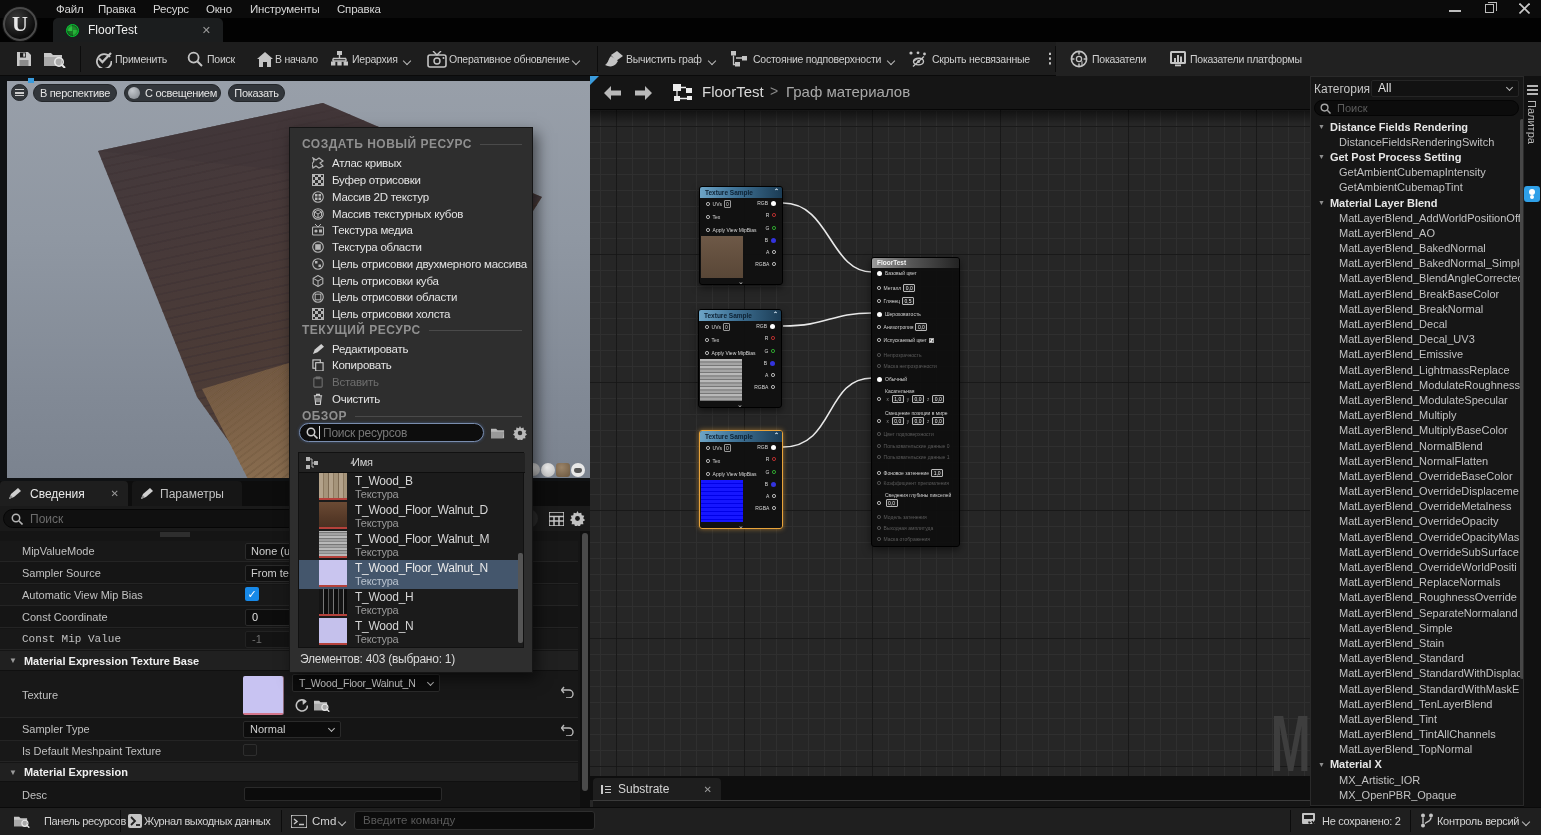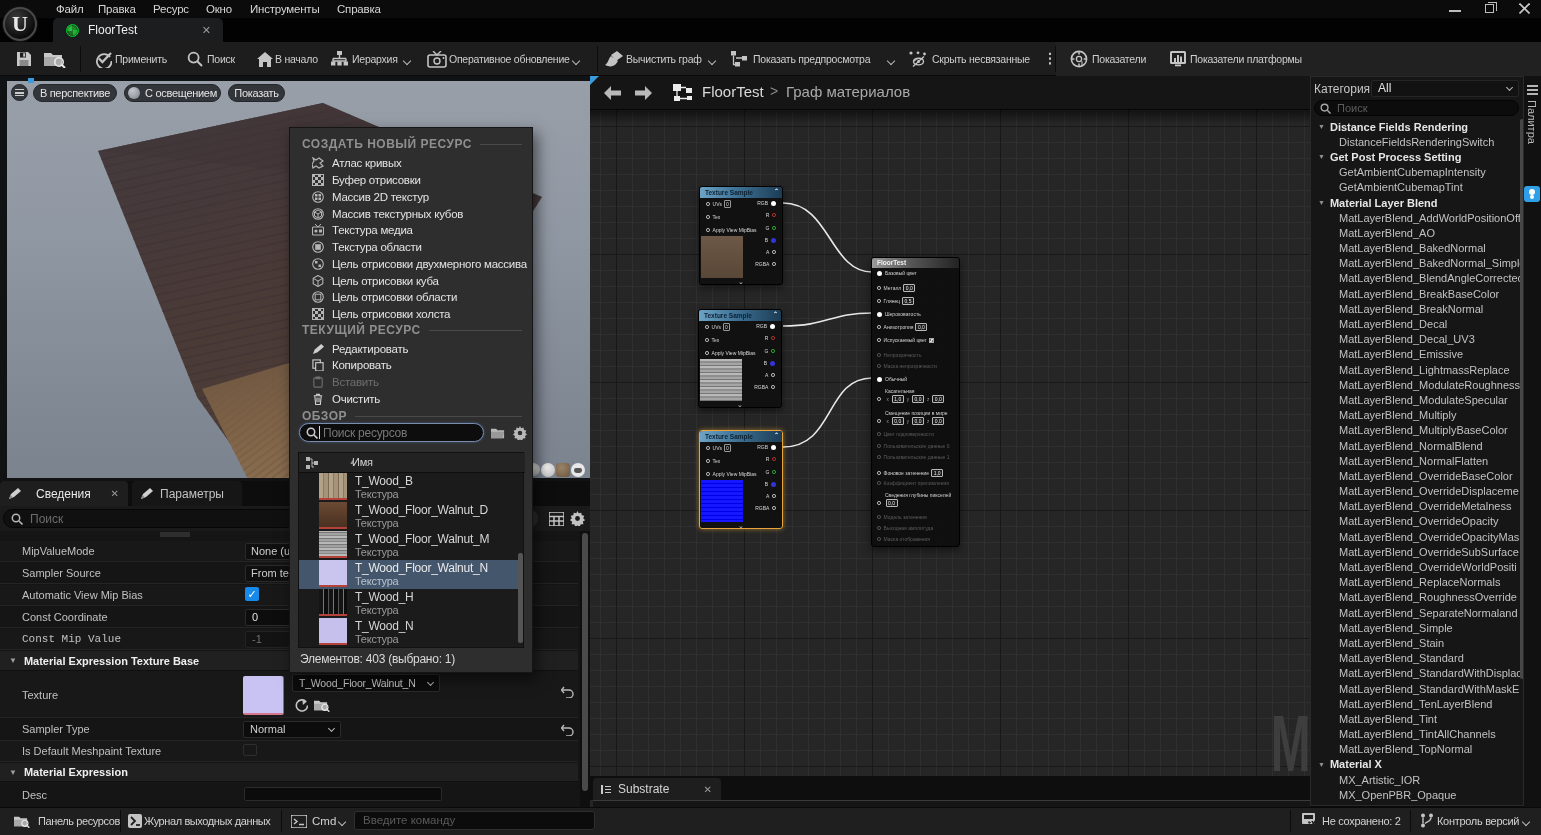--- a/index.html
+++ b/index.html
@@ -133,21 +133,21 @@
       </svg>
   <span class="abs tb" style="left:626px;top:53px;">Вычистить граф</span>
       <i class="chev abs" style="left:709px;top:58px;"></i>
 
   <svg class="abs" width="17" height="16" style="left:731px;top:51px;" viewBox="0 0 17 16">
         <rect x="0" y="0" width="5" height="4.5" fill="#c4c4c4"></rect>
         <rect x="11" y="5" width="5" height="4.5" fill="#c4c4c4"></rect>
         <rect x="4" y="11" width="5" height="4.5" fill="#c4c4c4"></rect>
         <path d="M2.5 4.5 v9 h3 M5 7 h8.5 v-2" fill="none" stroke="#c4c4c4" stroke-width="1.3"></path>
       </svg>
-  <span class="abs tb" style="left:753px;top:53px;">Показать предпросмотра</span>
+  <span class="abs tb" style="left:753px;top:53px;">Состояние подповерхности</span>
       <i class="chev abs" style="left:888px;top:58px;"></i>
 
   <svg class="abs" width="19" height="16" style="left:909px;top:51px;" viewBox="0 0 19 16">
         <circle cx="2" cy="2" r="1.6" fill="#c4c4c4"></circle>
         <circle cx="9" cy="1.8" r="1.4" fill="#c4c4c4"></circle>
         <circle cx="15.5" cy="3" r="1.4" fill="#c4c4c4"></circle>
         <path d="M5 10 q4-4 9-2" fill="none" stroke="#c4c4c4" stroke-width="1.2"></path>
         <ellipse cx="9.5" cy="10.5" rx="5" ry="3.4" fill="none" stroke="#c4c4c4" stroke-width="1.4"></ellipse>
         <circle cx="9.5" cy="10.5" r="1.5" fill="#c4c4c4"></circle>
         <line x1="4" y1="15.5" x2="15" y2="5.5" stroke="#c4c4c4" stroke-width="1.3"></line>
@@ -451,21 +451,21 @@
 </div>
 
 <div id="details" class="abs" style="left:0;top:481px;width:590px;height:327px;background:#151515;">
 
   <div class="abs" style="left:0;top:0;width:590px;height:25px;background:#0d0d0d;"></div>
   <div class="abs" style="left:0;top:0;width:128px;height:25px;background:#1e1e1e;border-radius:4px 4px 0 0;display:flex;align-items:center;">
     <svg width="13" height="13" style="margin-left:8px;" viewBox="0 0 13 13">
           <path d="M1 12 l2-5 7-6 3 3-7 6z" fill="#cfcfcf"></path>
           <path d="M1 12 l1.5-4 2.5 2.5z" fill="#8f8f8f"></path>
         </svg>
-    <span style="color:#e8e8e8;font-size:12px;margin-left:15px;">Сведения</span>
+    <span style="color:#e8e8e8;font-size:12px;margin-left:9px;">Сведения</span>
     <span style="color:#9a9a9a;font-size:10px;margin-left:auto;margin-right:9px;">✕</span>
   </div>
   <div class="abs" style="left:132px;top:0;width:110px;height:25px;background:#161616;border-radius:4px 4px 0 0;display:flex;align-items:center;">
     <svg width="13" height="13" style="margin-left:8px;" viewBox="0 0 13 13">
           <path d="M1 12 l2-5 7-6 3 3-7 6z" fill="#cfcfcf"></path>
           <path d="M1 12 l1.5-4 2.5 2.5z" fill="#8f8f8f"></path>
         </svg>
     <span style="color:#c2c2c2;font-size:12px;margin-left:7px;">Параметры</span>
   </div>
 
@@ -780,21 +780,21 @@
     </div>
 
 <div id="statusbar">
   <div class="abs" style="left:0;top:807px;width:1541px;height:28px;background:#1f1f1f;border-top:1px solid #0a0a0a;"></div>
   <svg class="abs" width="16" height="13" style="left:14px;top:815px;" viewBox="0 0 22 17">
         <path d="M0 2h7l2 2h9v11H0z" fill="#c8c8c8"></path>
         <path d="M0 6h18l-2 9H0z" fill="#a9a9a9"></path>
         <circle cx="15" cy="11" r="4.2" fill="none" stroke="#e8e8e8" stroke-width="1.6"></circle>
         <line x1="18" y1="14" x2="21" y2="17" stroke="#e8e8e8" stroke-width="2"></line>
       </svg>
-  <span class="abs" style="left:38px;top:815px;color:#d2d2d2;font-size:11px;letter-spacing:-0.4px;">Панель ресурсов</span>
+  <span class="abs" style="left:44px;top:815px;color:#d2d2d2;font-size:11px;letter-spacing:-0.4px;">Панель ресурсов</span>
   <div class="abs" style="left:120px;top:810px;width:1px;height:22px;background:#0c0c0c;"></div>
   <svg class="abs" width="14" height="14" style="left:128px;top:814px;" viewBox="0 0 14 14">
         <rect x="0" y="0" width="14" height="14" rx="2" fill="#c4c4c4"></rect>
         <path d="M3 3 l4 4 -4 4" fill="none" stroke="#1f1f1f" stroke-width="1.8"></path>
         <line x1="8" y1="11" x2="12" y2="11" stroke="#1f1f1f" stroke-width="1.8"></line>
       </svg>
   <span class="abs" style="left:144px;top:815px;color:#d2d2d2;font-size:11px;letter-spacing:-0.4px;">Журнал выходных данных</span>
   <div class="abs" style="left:281px;top:810px;width:1px;height:22px;background:#0c0c0c;"></div>
 
   <svg class="abs" width="16" height="13" style="left:291px;top:815px;" viewBox="0 0 16 13">

